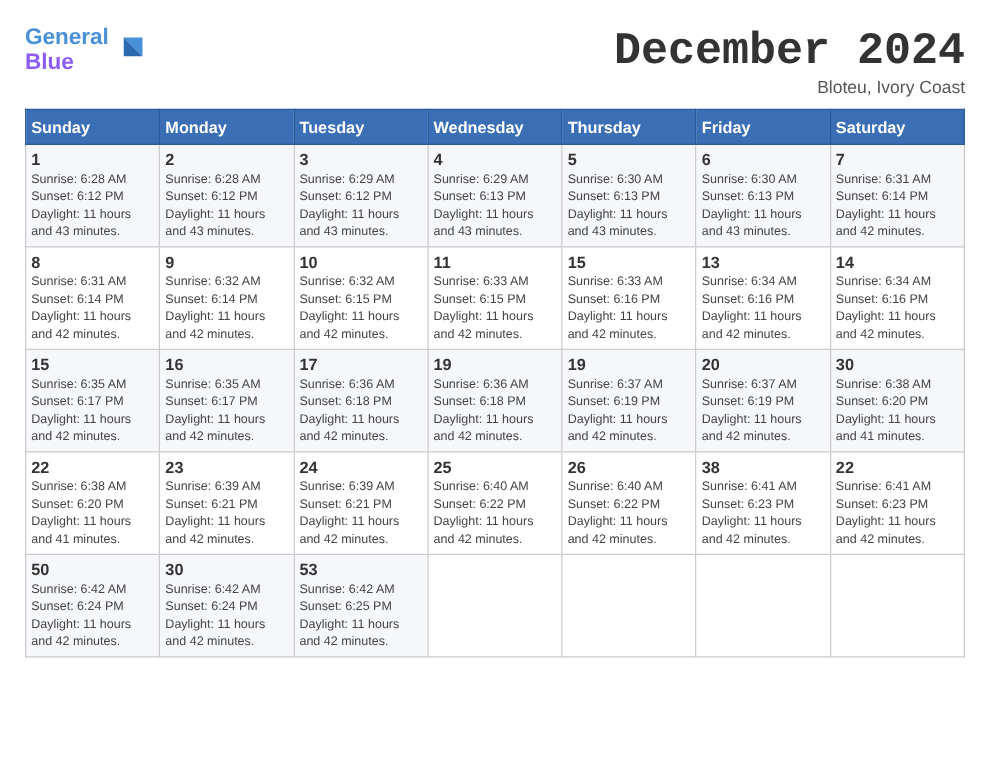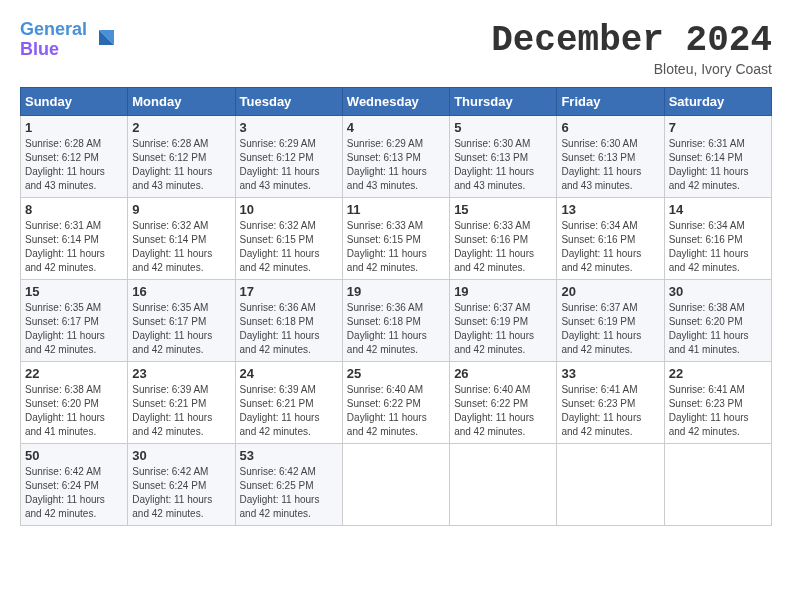--- a/index.html
+++ b/index.html
@@ -228,21 +228,21 @@
         </td>
         <td>
           <span class="day-num">25</span>
           <div class="day-info">Sunrise: 6:40 AM<br>Sunset: 6:22 PM<br>Daylight: 11 hours<br>and 42 minutes.</div>
         </td>
         <td>
           <span class="day-num">26</span>
           <div class="day-info">Sunrise: 6:40 AM<br>Sunset: 6:22 PM<br>Daylight: 11 hours<br>and 42 minutes.</div>
         </td>
         <td>
-          <span class="day-num">33</span>
+          <span class="day-num">38</span>
           <div class="day-info">Sunrise: 6:41 AM<br>Sunset: 6:23 PM<br>Daylight: 11 hours<br>and 42 minutes.</div>
         </td>
         <td>
           <span class="day-num">22</span>
           <div class="day-info">Sunrise: 6:41 AM<br>Sunset: 6:23 PM<br>Daylight: 11 hours<br>and 42 minutes.</div>
         </td>
       </tr>
       <tr>
         <td>
           <span class="day-num">50</span>

